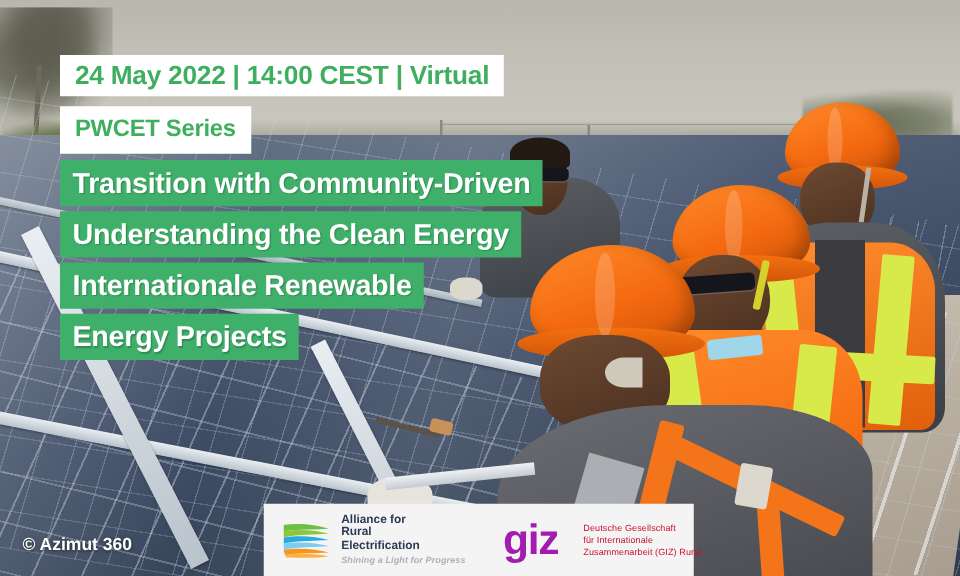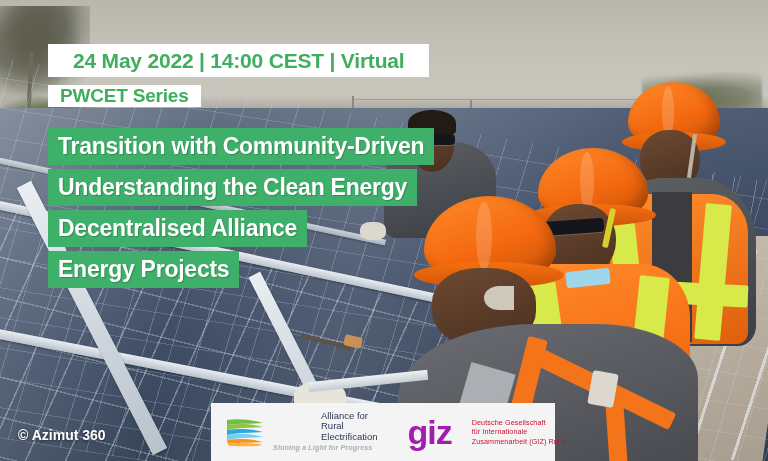--- a/index.html
+++ b/index.html
@@ -156,23 +156,23 @@
   .glove{background:#e7e4dc;border-radius:40%;}
 
   
   .band-white{
     position:absolute;background:#ffffff;
     display:flex;align-items:center;
   }
   .band-white .txt{
     color:#3faf5f;font-weight:700;letter-spacing:-.2px;white-space:nowrap;
   }
-  .date-band{left:48px;top:44px;height:33px;padding:0 25px;}
+  .date-band{left:48px;top:44px;height:33px;padding:0 12px;}
   .date-band .txt{font-size:21px;}
-  .series-band{left:48px;top:85px;height:22px;padding:0 12px;}
+  .series-band{left:48px;top:85px;height:38px;padding:0 12px;}
   .series-band .txt{font-size:19px;}
 
   .title-lines{position:absolute;left:48px;top:128px;}
   .tline{
     display:table;background:#3fb06a;color:#ffffff;
     font-size:23px;font-weight:700;line-height:32px;
     padding:2px 10px 3px 10px;margin-bottom:4px;white-space:nowrap;
     text-shadow:1px 1px 1px rgba(0,0,0,.22);
     letter-spacing:-.25px;
   }
@@ -187,22 +187,22 @@
   
   .logobar{
     position:absolute;left:211px;top:403px;width:344px;height:58px;
     background:#f4f4f4;
     display:flex;align-items:center;
   }
   .logo-are{display:flex;align-items:center;margin-left:14px;}
   .are-mark{width:40px;height:30px;position:relative;flex:none;}
   .are-text{margin-left:8px;}
   .are-line{
-    color:#2b3a56;font-size:9.5px;font-weight:400;line-height:10.5px;
-    font-family:"Liberation Sans",sans-serif;white-space:nowrap;margin-left:48px;
+    color:#2b3a56;font-size:9.5px;font-weight:700;line-height:10.5px;
+    font-family:"Liberation Sans",sans-serif;white-space:nowrap;
   }
   .are-tag{
     color:#aeb0b4;font-size:7.2px;font-style:italic;font-weight:700;
     line-height:10px;margin-top:1px;white-space:nowrap;letter-spacing:.1px;
   }
   .logo-giz{display:flex;align-items:center;margin-left:30px;}
   .giz-word{
     color:#a21caf;font-size:34px;font-weight:700;line-height:30px;
     letter-spacing:-1px;font-family:"Liberation Sans",sans-serif;
   }
@@ -309,21 +309,21 @@
     <span class="txt">24 May 2022 | 14:00 CEST | Virtual</span>
   </div>
 
   <div class="band-white series-band">
     <span class="txt">PWCET Series</span>
   </div>
 
   <div class="title-lines">
     <div class="tline">Transition with Community-Driven</div>
     <div class="tline">Understanding the Clean Energy</div>
-    <div class="tline">Decentralised Alliance</div>
+    <div class="tline">Internationale Renewable</div>
     <div class="tline">Energy Projects</div>
   </div>
 
   <div class="copyright">© Azimut 360</div>
 
   <div class="logobar">
 
     <div class="logo-are">
       <div class="are-mark">
         <svg width="40" height="30" viewBox="0 0 40 30" xmlns="http://www.w3.org/2000/svg">

